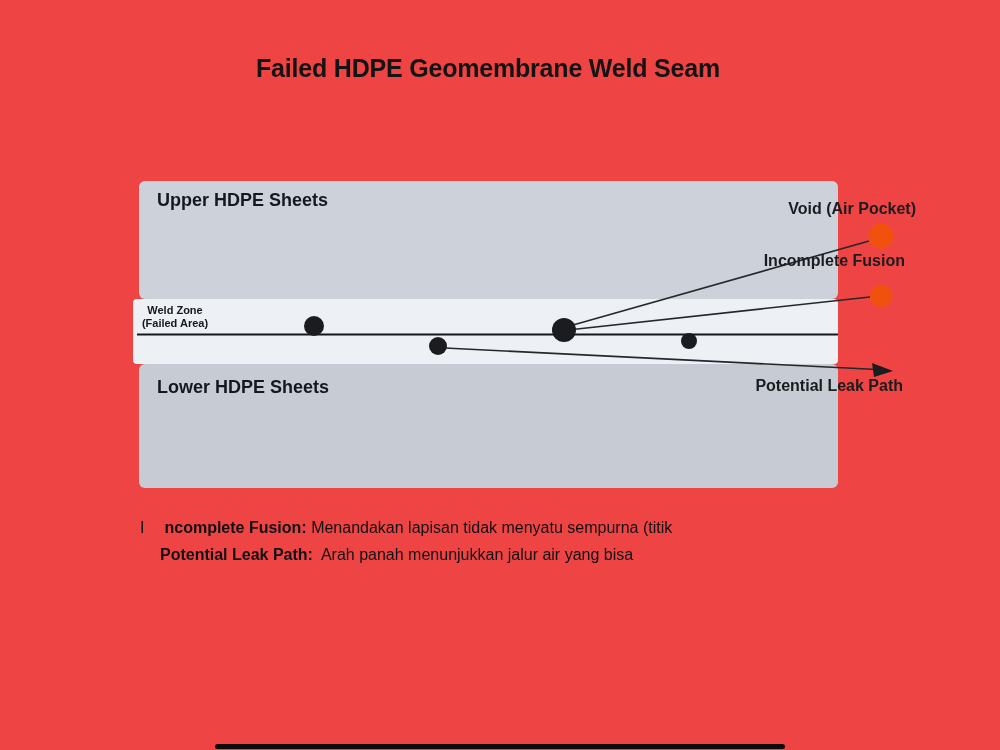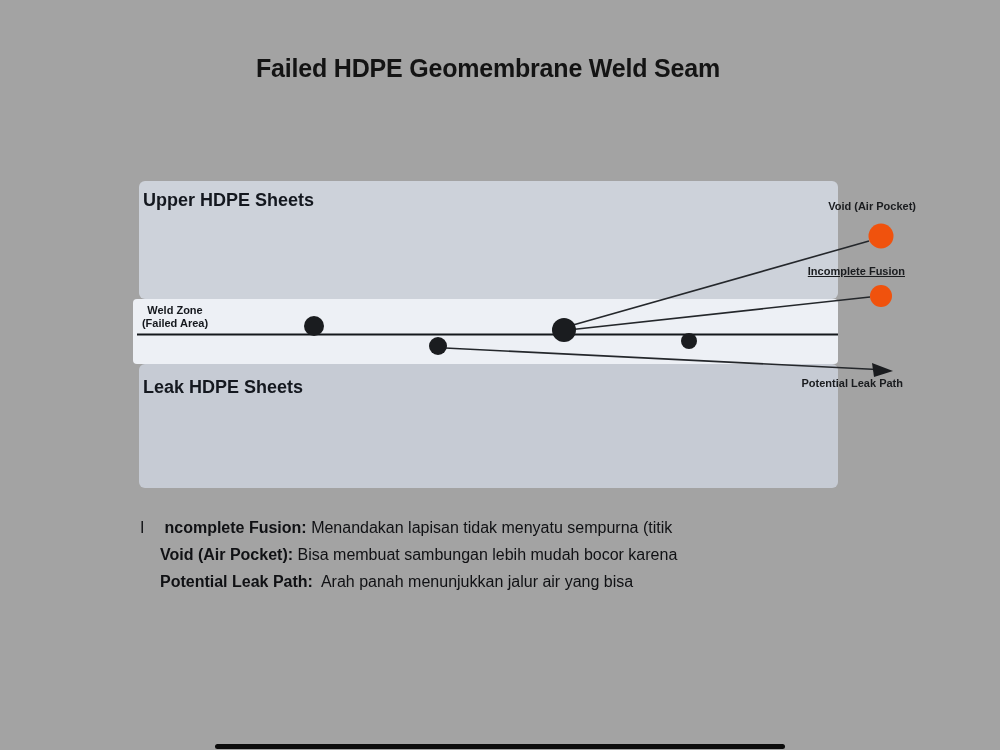--- a/index.html
+++ b/index.html
@@ -1,56 +1,56 @@
 <!DOCTYPE html>
 <html><head>
 <meta charset="utf-8">
 <style>
   html,body{margin:0;padding:0;}
   body{
     width:1000px;height:750px;background:#ffffff;
     font-family:"Liberation Sans","DejaVu Sans",sans-serif;
     -webkit-font-smoothing:antialiased;
   }
-  .canvas{position:relative;width:1000px;height:750px;background:#a3a3a3;overflow:hidden;}
+  .canvas{position:relative;width:1000px;height:750px;background:#ef4444;overflow:hidden;}
 
   .title{
     position:absolute;top:54px;left:-12px;width:1000px;
     text-align:center;font-size:25px;font-weight:700;color:#141414;
     letter-spacing:-0.2px;
   }
 
   .sheet{position:absolute;border-radius:6px;}
   .sheet-upper{left:139px;top:181px;width:699px;height:118px;}
   .sheet-lower{left:139px;top:364px;width:699px;height:124px;}
   .weld-band{position:absolute;left:133px;top:299px;width:705px;height:65px;border-radius:4px;}
 
   .sheet-label{
-    display:block;padding:9px 0 0 4px;
+    display:block;padding:9px 0 0 18px;
     font-size:18px;font-weight:700;color:#14181f;
   }
   .sheet-lower .sheet-label{padding-top:13px;}
 
   .weld-zone-label{
     position:absolute;left:133px;top:304px;width:84px;
     text-align:center;font-size:11px;font-weight:700;color:#15181d;
     line-height:12.5px;
   }
 
   .overlay-svg{position:absolute;left:0;top:0;width:1000px;height:750px;}
   .seam-line{stroke:#15181c;stroke-width:2;}
   .ann-line{stroke:#24272b;stroke-width:1.6;}
   .defect-dot{stroke:none;}
   .arrow-head{stroke:none;}
 
   .ann-label{
-    position:absolute;font-size:11px;font-weight:700;color:#1a1c1f;white-space:nowrap;text-align:right;
+    position:absolute;font-size:16px;font-weight:700;color:#1a1c1f;white-space:nowrap;text-align:right;
   }
   .void-label{top:200px;right:84px;}
-  .fusion-label{top:265px;right:95px;text-decoration:underline;}
+  .fusion-label{top:252px;right:95px;}
   .leak-label{top:377px;right:97px;}
 
   .legend{
     position:absolute;left:140px;top:514px;width:720px;
     font-size:16px;color:#101114;
   }
   .legend-line{line-height:27px;white-space:nowrap;}
   .legend b{font-weight:700;margin-left:20px;}
 
   .home-indicator{
@@ -65,21 +65,21 @@
 
   <div class="title">Failed HDPE Geomembrane Weld Seam</div>
 
   <div class="sheet sheet-upper" style="background: rgb(205, 210, 218);">
     <span class="sheet-label">Upper HDPE Sheets</span>
   </div>
 
   <div class="weld-band" style="background: rgb(237, 240, 245);"></div>
 
   <div class="sheet sheet-lower" style="background: rgb(198, 203, 212);">
-    <span class="sheet-label">Leak HDPE Sheets</span>
+    <span class="sheet-label">Lower HDPE Sheets</span>
   </div>
 
   <div class="weld-zone-label">
     <div>Weld Zone</div>
     <div>(Failed Area)</div>
   </div>
 
   <svg class="overlay-svg" viewBox="0 0 1000 750">
     <line class="seam-line" x1="137" y1="334.5" x2="838" y2="334.5"></line>
     <line class="ann-line" x1="566" y1="327" x2="869" y2="241"></line>
@@ -93,19 +93,18 @@
     <circle cx="881" cy="236" r="12.5" fill="#f0520d"></circle>
     <circle cx="881" cy="296" r="11" fill="#f0520d"></circle>
   </svg>
 
   <div class="ann-label void-label">Void (Air Pocket)</div>
   <div class="ann-label fusion-label">Incomplete Fusion</div>
   <div class="ann-label leak-label">Potential Leak Path</div>
 
   <div class="legend">
     <div class="legend-line"><span>I</span><b>ncomplete Fusion:</b><span> Menandakan lapisan tidak menyatu sempurna (titik</span></div>
-    <div class="legend-line"><b>Void (Air Pocket):</b><span> Bisa membuat sambungan lebih mudah bocor karena</span></div>
     <div class="legend-line"><b>Potential Leak Path:</b><span>&nbsp; Arah panah menunjukkan jalur air yang bisa</span></div>
   </div>
 
   <div class="home-indicator"></div>
 
 </div>
 
 </body></html>

